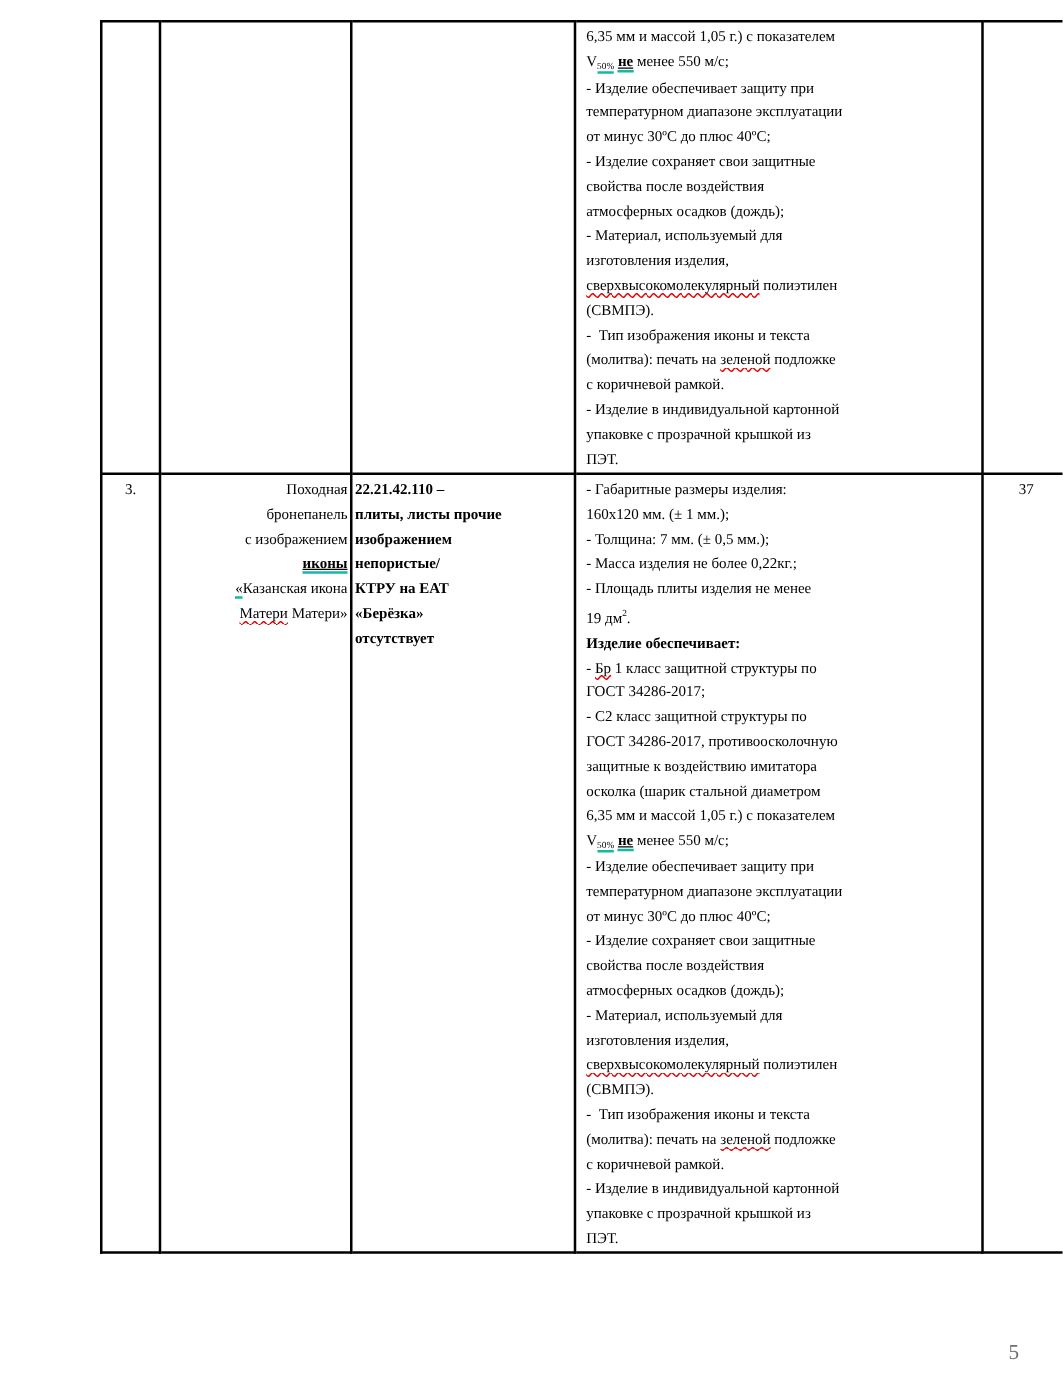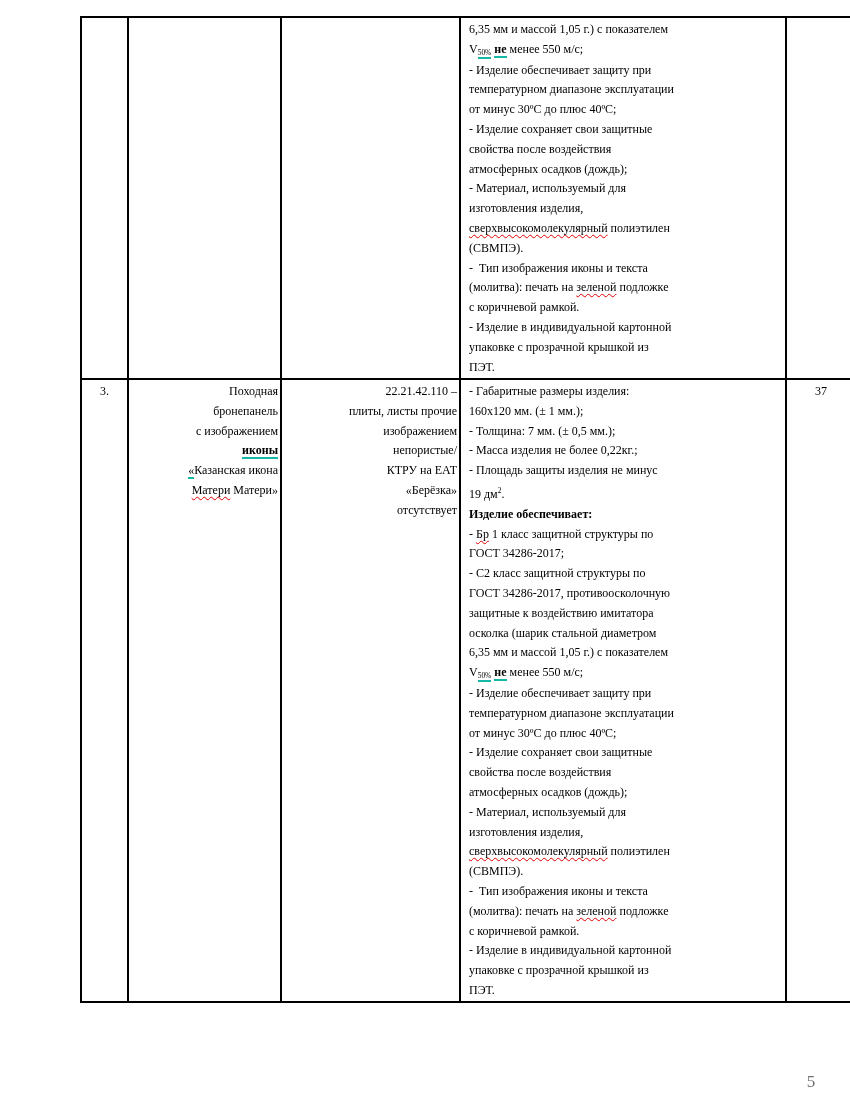--- a/index.html
+++ b/index.html
@@ -13,26 +13,26 @@
     border-collapse:collapse;table-layout:fixed;width:753px;
   }
   .doc-table td{
     border:2px solid #000;vertical-align:top;overflow:hidden;
     font-size:12px;line-height:19.8px;padding:2px 2px 0 2px;
   }
   .doc-table tr:nth-child(1){height:362px;}
   .doc-table tr:nth-child(2){height:618px;}
   td.num{width:41px;text-align:center;}
   td.name{width:147px;text-align:right;}
-  td.code{width:173px;text-align:right;}
+  td.code{width:173px;text-align:left;font-weight:bold;}
   td.spec{width:312px;text-align:left;padding-left:8px;padding-right:4px;}
   td.qty{width:64px;text-align:center;}
   .line{white-space:pre;}
   .bold{font-weight:bold;}
-  .ul{}
+  .ul{text-decoration:underline;}
   .sub{font-size:0.62em;position:relative;top:0.28em;}
   .sup{font-size:0.62em;vertical-align:super;}
   .sqr{
     text-decoration:underline;text-decoration-style:wavy;
     text-decoration-color:#e00000;text-decoration-thickness:1px;
     text-underline-offset:2px;text-decoration-skip-ink:none;
   }
   .insb{border-bottom:2px solid #14b8a6;}
   .page-number{
     position:absolute;left:800px;top:1072px;width:22px;text-align:center;
@@ -89,21 +89,21 @@
           <div class="line"><span>непористые/</span></div>
           <div class="line"><span>КТРУ на ЕАТ</span></div>
           <div class="line"><span>«Берёзка»</span></div>
           <div class="line"><span>отсутствует</span></div>
         </td>
         <td class="spec">
           <div class="line"><span>- Габаритные размеры изделия:</span></div>
           <div class="line"><span>160х120 мм. (± 1 мм.);</span></div>
           <div class="line"><span>- Толщина: 7 мм. (± 0,5 мм.);</span></div>
           <div class="line"><span>- Масса изделия не более 0,22кг.;</span></div>
-          <div class="line"><span>- Площадь защиты изделия не минус</span></div>
+          <div class="line"><span>- Площадь плиты изделия не менее</span></div>
           <div class="line"><span>19 дм</span><span class="sup">2</span><span>.</span></div>
           <div class="line"><span class="bold">Изделие обеспечивает:</span></div>
           <div class="line"><span>- </span><span class="sqr">Бр</span><span> 1 класс защитной структуры по</span></div>
           <div class="line"><span>ГОСТ 34286-2017;</span></div>
           <div class="line"><span>- С2 класс защитной структуры по</span></div>
           <div class="line"><span>ГОСТ 34286-2017, противоосколочную</span></div>
           <div class="line"><span>защитные к воздействию имитатора</span></div>
           <div class="line"><span>осколка (шарик стальной диаметром</span></div>
           <div class="line"><span>6,35 мм и массой 1,05 г.) с показателем</span></div>
           <div class="line"><span>V</span><span class="sub insb">50%</span><span> </span><span class="bold ul insb">не</span><span> менее 550 м/с;</span></div>

